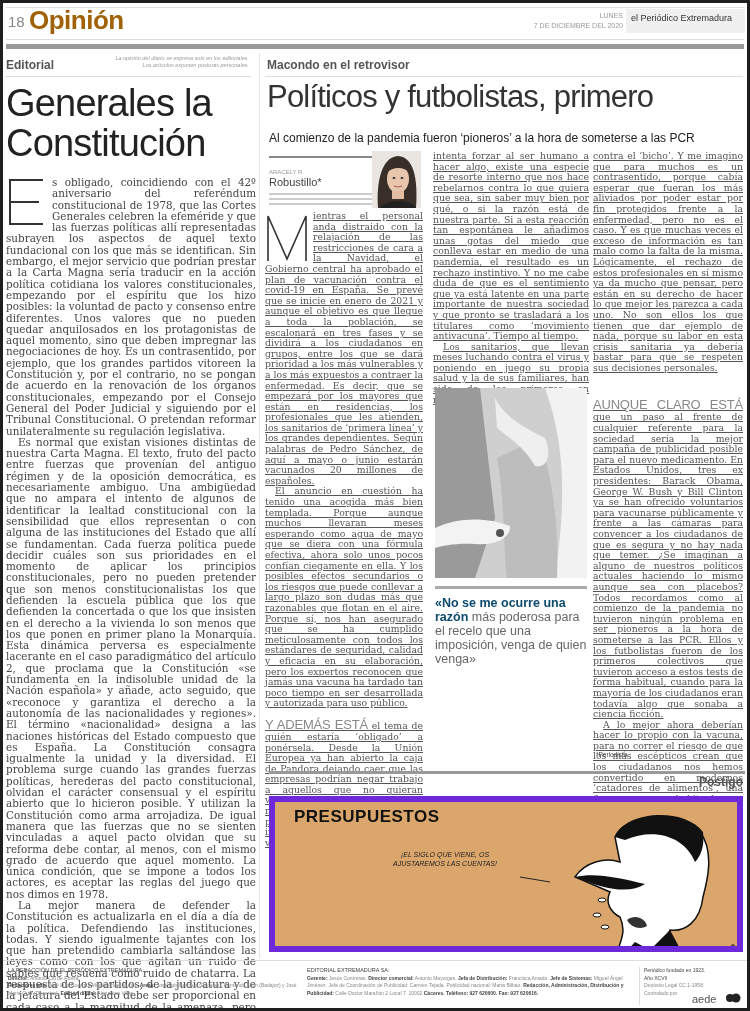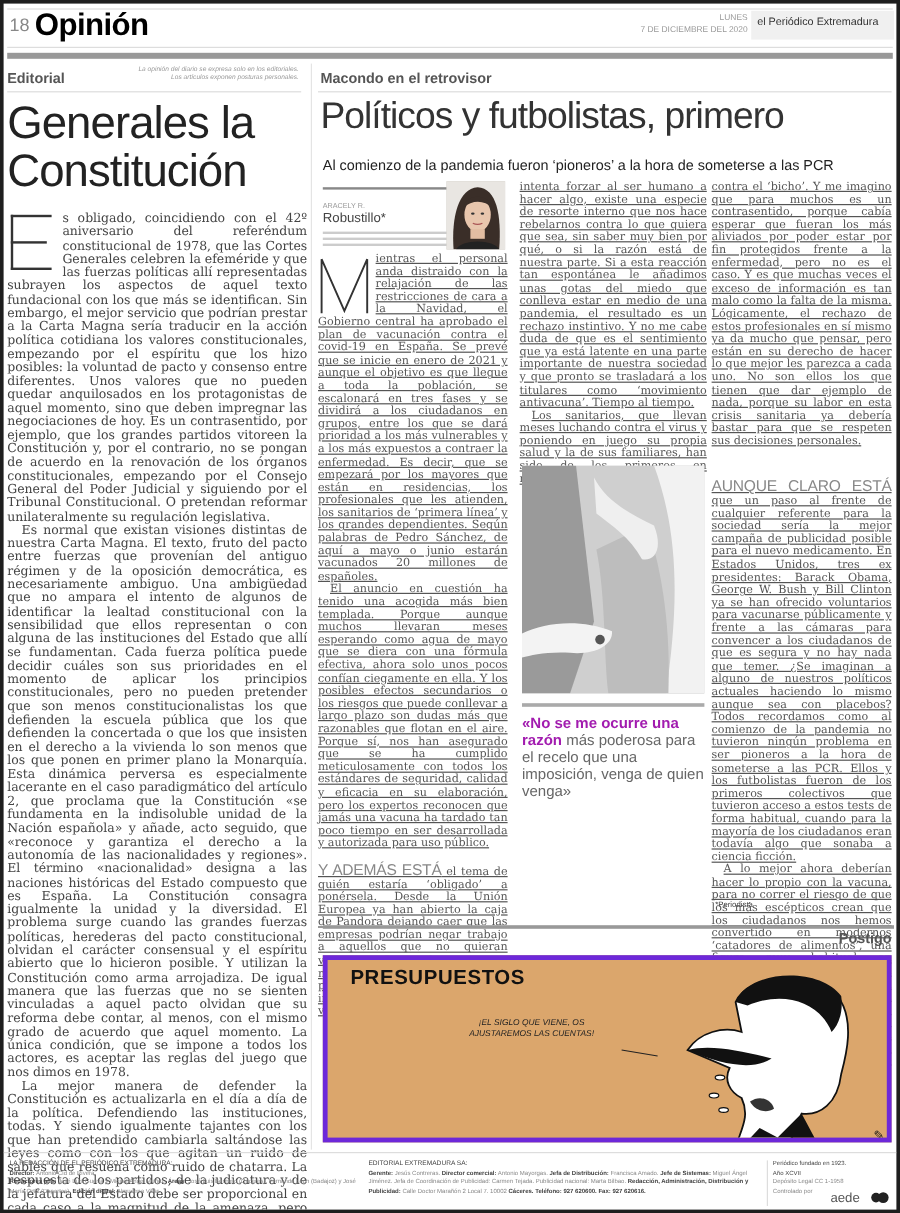--- a/index.html
+++ b/index.html
@@ -6,21 +6,21 @@
   html, body { width: 750px; height: 1011px; overflow: hidden; background: #1e1e1e; }
   body { font-family: "DejaVu Serif", serif; color: #333; }
   .page {
     position: absolute; left: 3px; top: 3px; width: 744px; height: 1005px;
     background: #fff; overflow: hidden;
   }
   
   .masthead { position: absolute; left: 0; top: 0; width: 744px; height: 45px; }
   .mast-topline { position: absolute; left: 3px; right: 3px; top: 4px; height: 1px; background: #ddd; }
   .page-num { position: absolute; left: 5px; top: 10px; font: 15px "Liberation Sans", sans-serif; color: #888; }
-  .section-title { position: absolute; left: 26px; top: 2px; font: bold 26px "Liberation Sans", sans-serif; color: #000000; letter-spacing: -0.5px; }
+  .section-title { position: absolute; left: 26px; top: 2px; font: bold 26px "Liberation Sans", sans-serif; color: #a16207; letter-spacing: -0.5px; }
   .date { position: absolute; left: 480px; top: 8px; width: 140px; text-align: right; font: 7px "Liberation Sans", sans-serif; color: #999; line-height: 10px; }
   .brand { position: absolute; left: 623px; top: 6px; width: 119px; height: 24px; background: #f0f0f0; font: 9px "Liberation Sans", sans-serif; color: #333; padding: 4px 0 0 5px; }
   .mast-line2 { position: absolute; left: 3px; right: 3px; top: 36px; height: 1px; background: #ddd; }
   .mast-bar { position: absolute; left: 3px; right: 3px; top: 41px; height: 5px; background: #999; }
 
   
   .editorial { position: absolute; left: 3px; top: 50px; width: 250px; height: 908px; }
   .ed-head { position: absolute; left: 0; top: 2px; width: 245px; height: 22px; border-bottom: 1px solid #ddd; }
   .ed-label { position: absolute; left: 0; top: 3px; font: bold 12px "Liberation Sans", sans-serif; color: #555; }
   .ed-note { position: absolute; right: 2px; top: 0; width: 170px; text-align: right; font: italic 5.5px "Liberation Sans", sans-serif; color: #999; line-height: 7px; }
@@ -52,27 +52,27 @@
   .op-col p { text-indent: 10px; text-decoration: underline; }
   .op-col p.noind { text-indent: 0; }
   .col1 { left: 0; top: 158px; width: 158px; }
   .col2 { left: 168px; top: 98px; width: 156px; }
   .col3 { left: 328px; top: 98px; width: 150px; }
   .dropcap-m { float: left; width: 44px; height: 50px; margin: 2px 4px 0 0; }
   .lead-caps { font: 13px "Liberation Sans", sans-serif; color: #888; letter-spacing: -0.2px; }
   .photo { position: absolute; left: 170px; top: 335px; width: 152px; height: 190px; overflow: hidden; background: #d9d9d9; }
   .quote-bar { position: absolute; left: 170px; top: 533px; width: 152px; height: 3px; background: #aaa; }
   .pull-quote { position: absolute; left: 170px; top: 543px; width: 152px; font: 12.5px "Liberation Sans", sans-serif; line-height: 14px; color: #666; }
-  .pull-quote b { color: #a21caf; }
+  .pull-quote b { color: #0c4a6e; }
   .signoff { position: absolute; left: 331px; top: 698px; font: 6.5px "Liberation Sans", sans-serif; color: #444; }
 
   
   .postigo-bar { position: absolute; left: 266px; top: 768px; width: 476px; height: 3px; background: #999; }
   .postigo-label { position: absolute; left: 660px; top: 772px; width: 80px; text-align: right; font: bold 12px "Liberation Sans", sans-serif; color: #555; }
-  .cartoon { position: absolute; left: 266px; top: 793px; width: 474px; height: 156px; background: #dba66c; border: 4px solid #6d28d9; overflow: hidden; }
+  .cartoon { position: absolute; left: 266px; top: 793px; width: 474px; height: 156px; background: #dba66c; border: 6px solid #6d28d9; overflow: hidden; }
   .cartoon-title { position: absolute; left: 19px; top: 5px; font: bold 17px "Liberation Sans", sans-serif; color: #111; letter-spacing: 0.5px; }
   .speech { position: absolute; left: 110px; top: 48px; width: 120px; text-align: center; font: italic 7px "Liberation Sans", sans-serif; color: #222; line-height: 9px; text-transform: uppercase; }
 
   
   .footer { position: absolute; left: 0; top: 957px; width: 744px; height: 48px; border-top: 1px solid #ddd; }
   .foot-col { position: absolute; top: 6px; font: 5px "Liberation Sans", sans-serif; color: #888; line-height: 7.5px; }
   .foot-col b { color: #444; font-weight: bold; }
   .foot-col .ttl { color: #444; font-size: 5.5px; }
   .fc1 { left: 5px; width: 290px; }
   .fc2 { left: 304px; width: 320px; }

